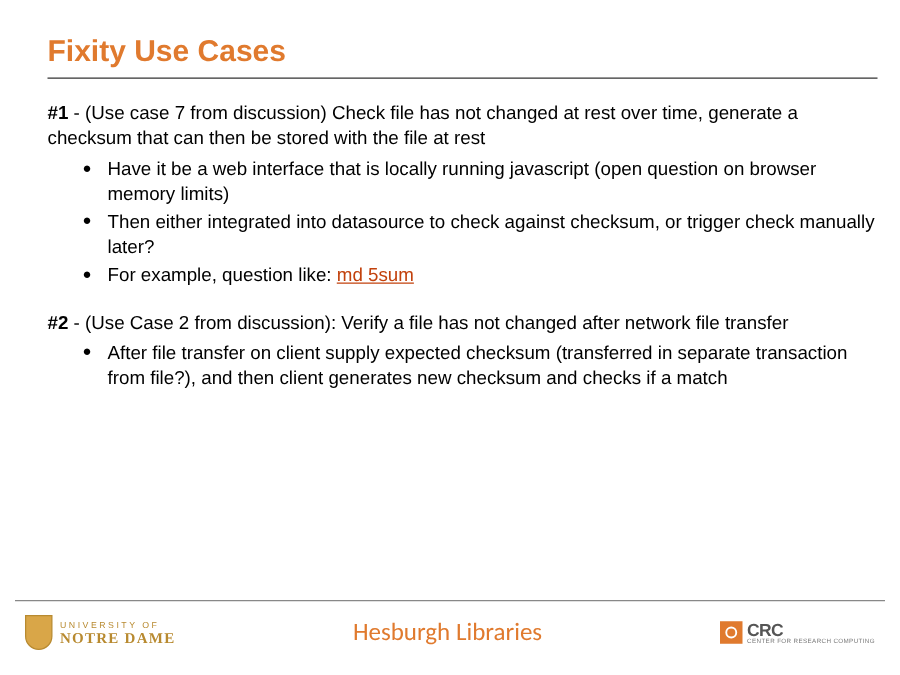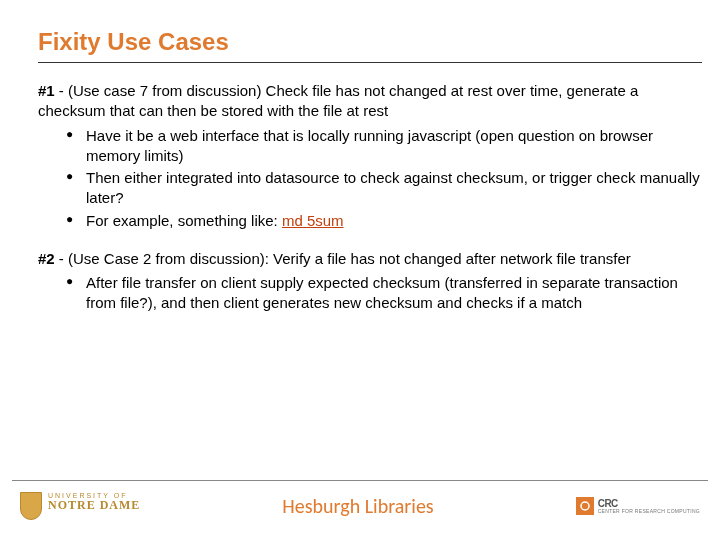--- a/index.html
+++ b/index.html
@@ -72,20 +72,21 @@
   .footer::before {
     content: "";
     position: absolute;
     top: 0;
     left: 12px;
     right: 12px;
     border-top: 1px solid #888;
   }
   .nd-logo {
     display: flex;
+    align-items: center;
     gap: 6px;
   }
   .shield {
     width: 22px;
     height: 28px;
     background: #d9a648;
     border-radius: 0 0 11px 11px;
     border: 1px solid #b88a30;
     position: relative;
   }
@@ -125,21 +126,21 @@
     align-items: center;
     justify-content: center;
   }
   .crc-box svg { width: 12px; height: 12px; }
   .crc-text {
     display: flex;
     flex-direction: column;
     line-height: 1;
   }
   .crc-big {
-    font-size: 10px;
+    font-size: 14px;
     font-weight: bold;
     color: #555;
     letter-spacing: -0.5px;
   }
   .crc-small {
     font-size: 5px;
     color: #777;
     letter-spacing: 0.3px;
   }
 </style>
@@ -153,21 +154,21 @@
 
   <div class="body">
 
     <div class="para">
       <span class="bold">#1</span><span> - (Use case 7 from discussion) Check file has not changed at rest over time, generate a checksum that can then be stored with the file at rest</span>
     </div>
     <ul class="bullets">
       <li>Have it be a web interface that is locally running javascript (open question on browser memory limits)</li>
       <li>Then either integrated into datasource to check against checksum, or trigger check manually later?</li>
       <li>
-        <span>For example, something like: </span><span class="link">md 5sum</span>
+        <span>For example, question like: </span><span class="link">md 5sum</span>
       </li>
     </ul>
 
     <div class="para">
       <span class="bold">#2</span><span> - (Use Case 2 from discussion): Verify a file has not changed after network file transfer</span>
     </div>
     <ul class="bullets">
       <li>After file transfer on client supply expected checksum (transferred in separate transaction from file?), and then client generates new checksum and checks if a match</li>
     </ul>
 

